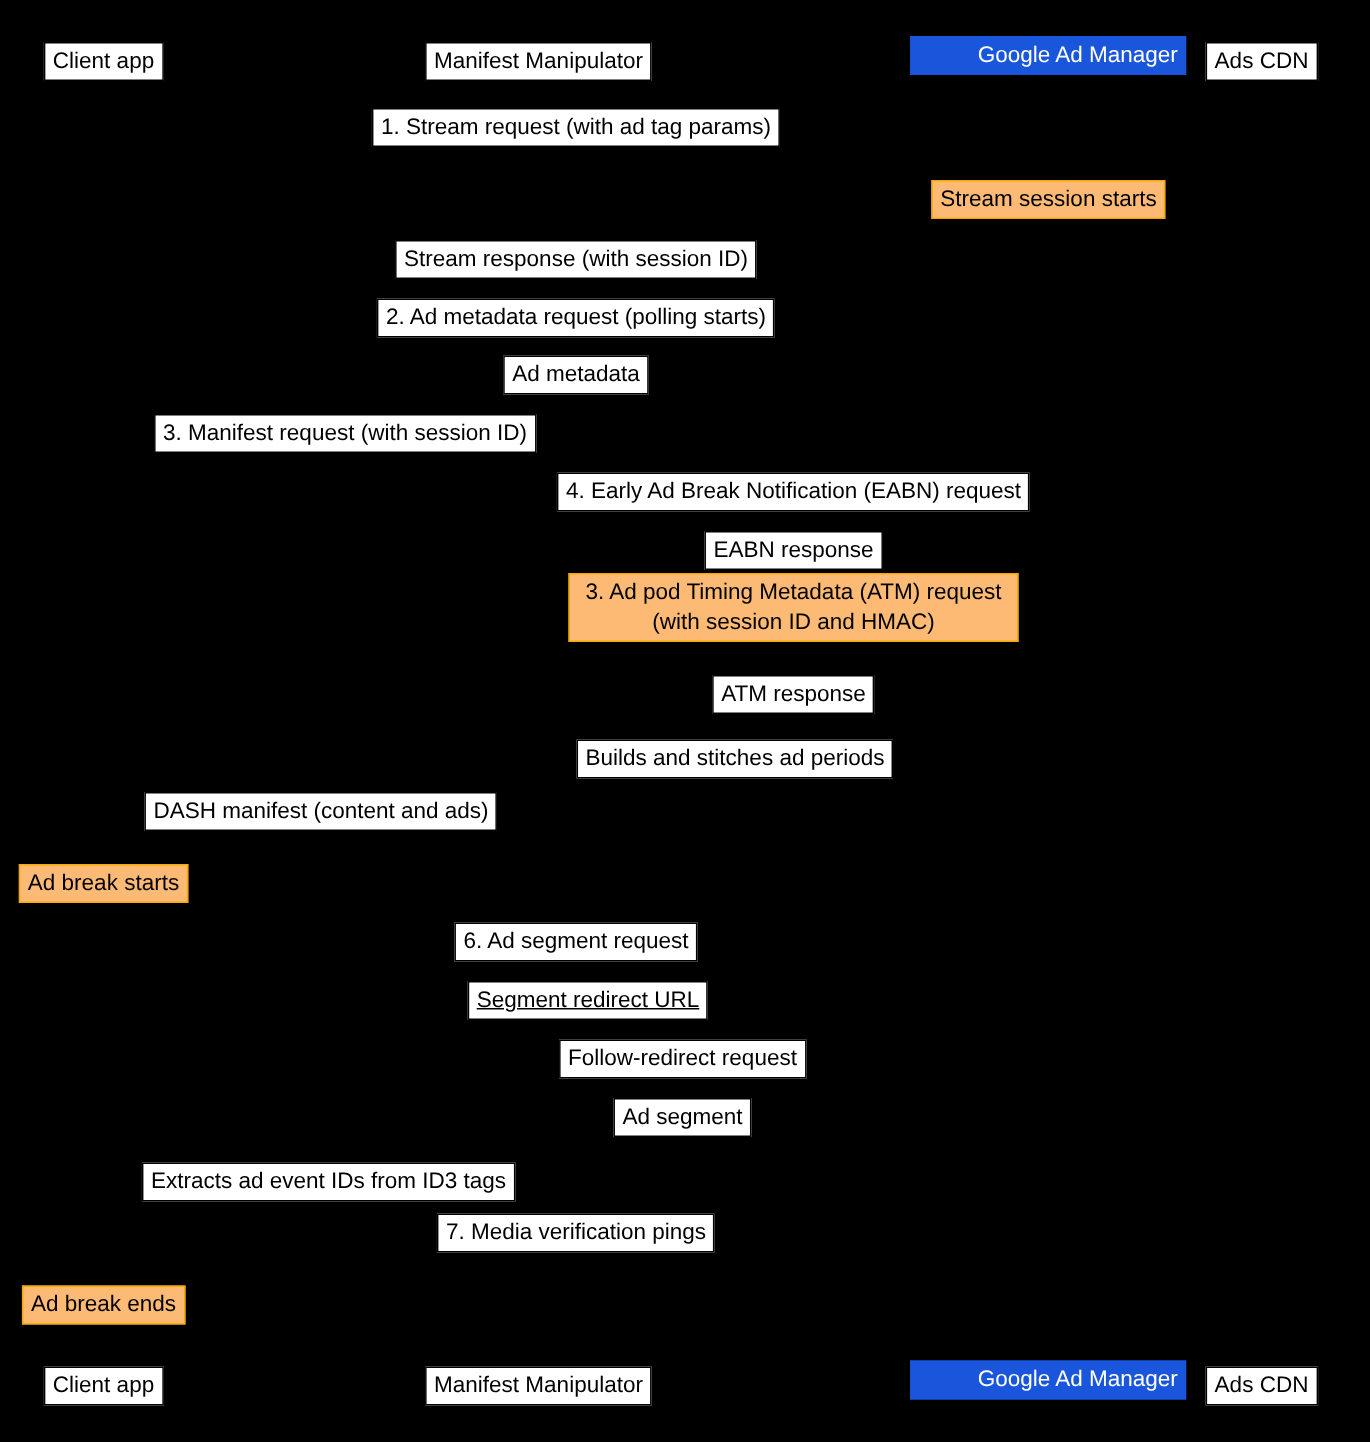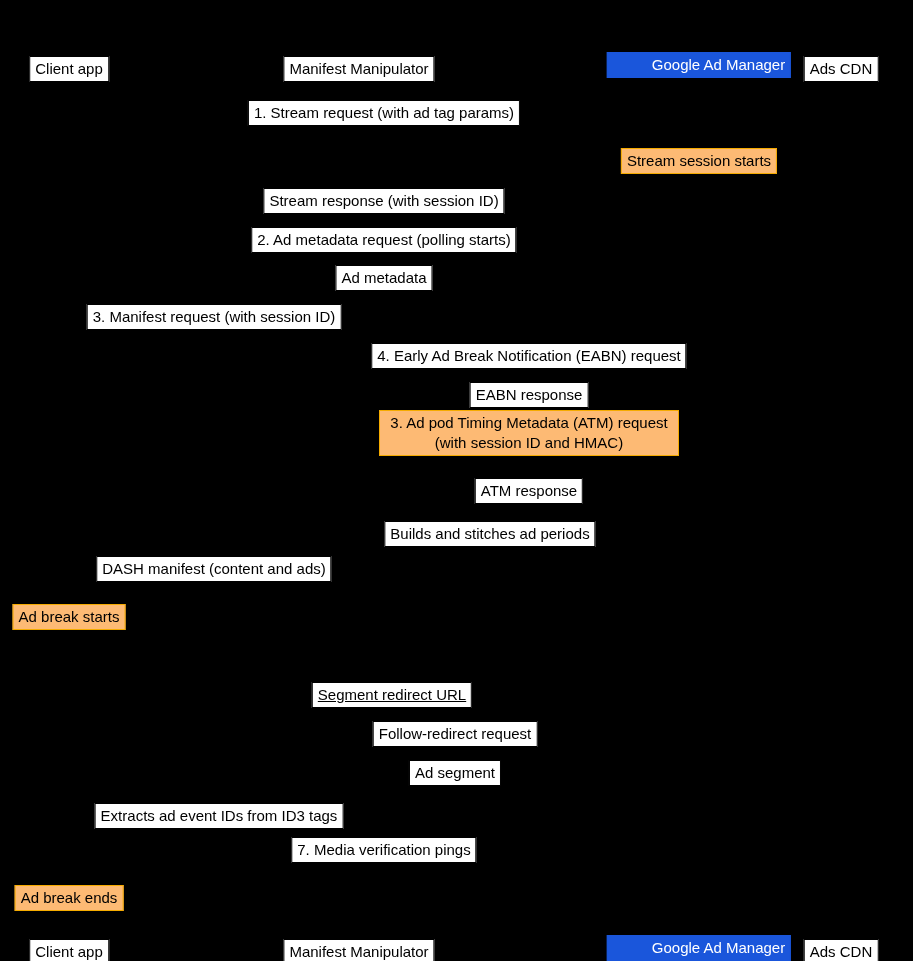--- a/index.html
+++ b/index.html
@@ -39,52 +39,52 @@
     border: 1px solid #f5ab00;
   }
   .node.blue {
     background: #1a56db;
     color: #ffffff;
     border: 1px solid #1a56db;
     padding-left: 44px;
   }
   .node.center {
     text-align: center;
-    margin-top: 28px;
   }
   .node.two-line {
     white-space: normal;
     text-align: center;
     line-height: 20px;
   }
 </style>
 </head>
 <body>
 
 <div id="diagram">
     <div class="node center white" style="left: 69px; top: 28px;">Client app</div>
     <div class="node center white" style="left: 359px; top: 28px;">Manifest Manipulator</div>
     <div class="node center blue" style="left: 699px; top: 24px;">Google Ad Manager</div>
     <div class="node center white" style="left: 841px; top: 28px;">Ads CDN</div>
     <div class="node center white" style="left: 384px; top: 72px;">1. Stream request (with ad tag params)</div>
     <div class="node center amber" style="left: 699px; top: 120px;">Stream session starts</div>
     <div class="node center white" style="left: 384px; top: 160px;">Stream response (with session ID)</div>
     <div class="node center white" style="left: 384px; top: 199px;">2. Ad metadata request (polling starts)</div>
     <div class="node center white" style="left: 384px; top: 237px;">Ad metadata</div>
-    <div class="node center white" style="left: 214px; top: 276px;">3. Manifest request (with session ID)</div>
+    <div class="node center white" style="left: 230px; top: 276px;">3. Manifest request (with session ID)</div>
     <div class="node center white" style="left: 529px; top: 315px; text-align: center;">4. Early Ad Break Notification (EABN) request</div>
     <div class="node center white" style="left: 529px; top: 354px;">EABN response</div>
     <div class="node center amber two-line" style="left: 529px; top: 382px; width: 300px;">
       <div>3. Ad pod Timing Metadata (ATM) request</div>
       <div>(with session ID and HMAC)</div>
     </div>
     <div class="node center white" style="left: 529px; top: 450px;">ATM response</div>
     <div class="node center white" style="left: 490px; top: 493px;">Builds and stitches ad periods</div>
     <div class="node center white" style="left: 214px; top: 528px;">DASH manifest (content and ads)</div>
     <div class="node center amber" style="left: 69px; top: 576px;">Ad break starts</div>
+    <div class="node center white" style="left: 384px; top: 615px;">6. Ad segment request</div>
     <div class="node center white" style="left: 392px; top: 654px; text-decoration: underline;">Segment redirect URL</div>
     <div class="node center white" style="left: 455px; top: 693px;">Follow-redirect request</div>
     <div class="node center white" style="left: 455px; top: 732px;">Ad segment</div>
     <div class="node center white" style="left: 219px; top: 775px;">Extracts ad event IDs from ID3 tags</div>
     <div class="node center white" style="left: 384px; top: 809px;">7. Media verification pings</div>
     <div class="node center amber" style="left: 69px; top: 857px;">Ad break ends</div>
     <div class="node center white" style="left: 69px; top: 911px;">Client app</div>
     <div class="node center white" style="left: 359px; top: 911px;">Manifest Manipulator</div>
     <div class="node center blue" style="left: 699px; top: 907px;">Google Ad Manager</div>
     <div class="node center white" style="left: 841px; top: 911px;">Ads CDN</div>

